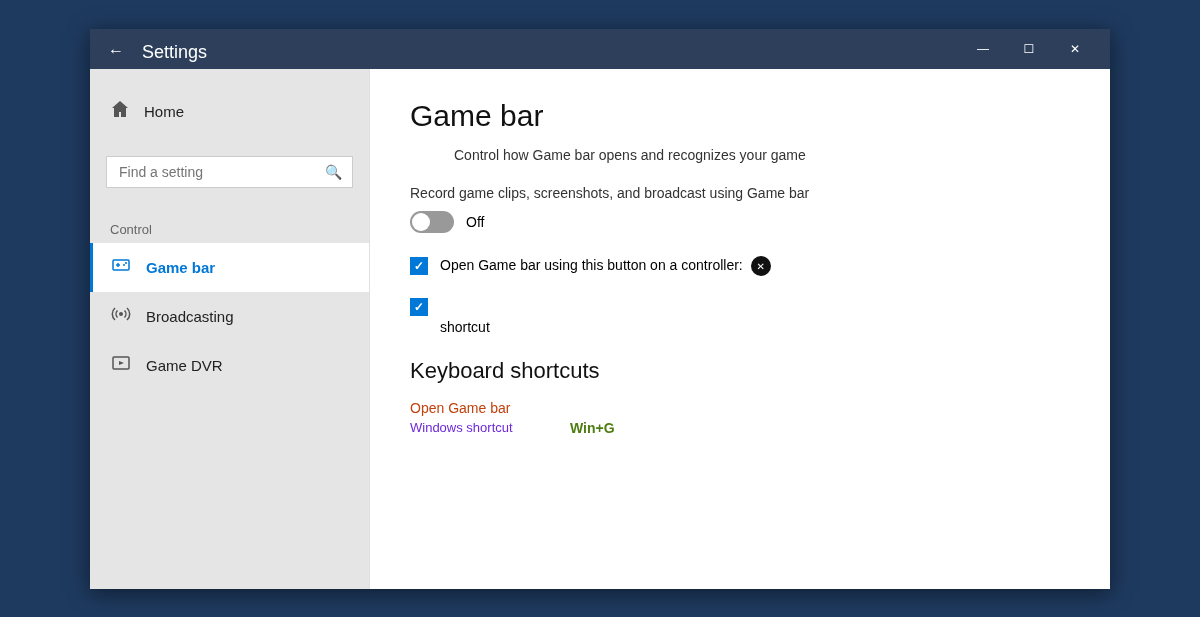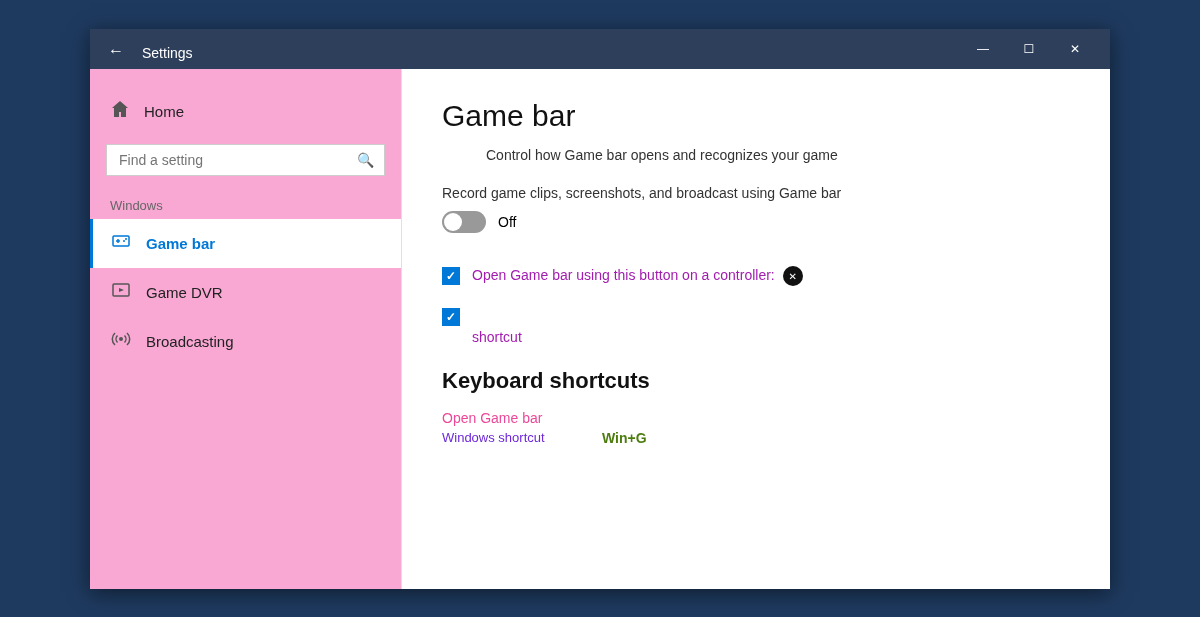--- a/index.html
+++ b/index.html
@@ -32,21 +32,21 @@
       color: #fff;
       font-size: 16px;
       cursor: pointer;
       margin-right: 12px;
       background: none;
       border: none;
       padding: 4px 6px;
     }
     .titlebar-title {
       color: #fff;
-      font-size: 14px;
+      font-size: 18px;
       font-weight: 400;
       margin-top: 8px;
     }
     .titlebar-controls {
       margin-left: auto;
       display: flex;
       gap: 0;
     }
     .titlebar-btn {
       background: none;
@@ -59,22 +59,22 @@
       justify-content: center;
       cursor: pointer;
       font-size: 12px;
     }
     .content {
       display: flex;
       flex: 1;
       overflow: hidden;
     }
     .sidebar {
-      width: 312px;
-      background: #f9a8d4;
+      width: 280px;
+      background: #e5e5e5;
       padding: 20px 0;
       flex-shrink: 0;
       overflow-y: auto;
       border-right: 1px solid #e0e0e0;
     }
     .sidebar-home {
       display: flex;
       align-items: center;
       gap: 14px;
       padding: 10px 20px;
@@ -82,21 +82,21 @@
     }
     .sidebar-home-icon {
       font-size: 18px;
       color: #555;
     }
     .sidebar-home-label {
       font-size: 15px;
       color: #222;
     }
     .search-box {
-      margin: 10px 16px;
+      margin: 22px 16px;
       position: relative;
     }
     .search-box input {
       width: 100%;
       padding: 7px 36px 7px 12px;
       border: 1px solid #ccc;
       background: #fff;
       font-size: 14px;
       color: #333;
       outline: none;
@@ -155,21 +155,21 @@
       color: #111;
       margin-bottom: 14px;
     }
     .description {
       font-size: 14px;
       color: #333;
       margin-bottom: 22px;
       margin-left: 44px;
     }
     .setting-row {
-      margin-bottom: 32px;
+      margin-bottom: 22px;
     }
     .setting-desc {
       font-size: 14px;
       color: #333;
       margin-bottom: 10px;
     }
     .toggle-row {
       display: flex;
       align-items: center;
       gap: 12px;
@@ -220,21 +220,21 @@
       margin-top: 2px;
       cursor: pointer;
     }
     .checkbox-check {
       color: #fff;
       font-size: 12px;
       font-weight: bold;
     }
     .checkbox-text {
       font-size: 14px;
-      color: #a21caf;
+      color: #000000;
       line-height: 1.5;
     }
     .xbox-icon {
       display: inline-block;
       width: 20px;
       height: 20px;
       background: #111;
       border-radius: 50%;
       margin-left: 4px;
       vertical-align: middle;
@@ -244,31 +244,31 @@
       content: '✕';
       color: #fff;
       font-size: 10px;
       position: absolute;
       top: 50%;
       left: 50%;
       transform: translate(-50%, -50%);
     }
     .section-heading {
       font-size: 22px;
-      font-weight: 700;
+      font-weight: 400;
       color: #111;
       margin-bottom: 16px;
       margin-top: 8px;
     }
     .shortcut-row {
       margin-bottom: 8px;
     }
     .shortcut-title {
       font-size: 14px;
-      color: #ec4899;
+      color: #c2410c;
       margin-bottom: 4px;
     }
     .shortcut-table {
       display: flex;
       align-items: center;
       gap: 0;
     }
     .shortcut-key-label {
       font-size: 13px;
       color: #6d28d9;
@@ -312,56 +312,56 @@
             </svg>
         </span>
         <span class="sidebar-home-label">Home</span>
       </div>
 
       <div class="search-box">
         <input type="text" placeholder="Find a setting" style="">
         <span class="search-icon">🔍</span>
       </div>
 
-      <div class="section-label">Windows</div>
+      <div class="section-label">Control</div>
 
       <div class="nav-item active">
         <span class="nav-icon">
           <svg class="icon-svg" viewBox="0 0 20 20">
               <rect x="2" y="5" width="16" height="10" rx="1" fill="none" stroke="currentColor" stroke-width="1.5"></rect>
               <line x1="7" y1="8" x2="7" y2="12" stroke="currentColor" stroke-width="1.5"></line>
               <line x1="5" y1="10" x2="9" y2="10" stroke="currentColor" stroke-width="1.5"></line>
               <circle cx="13" cy="10" r="1" fill="currentColor"></circle>
               <circle cx="15" cy="8" r="1" fill="currentColor"></circle>
             </svg>
         </span>
         <span class="nav-label">Game bar</span>
       </div>
 
       <div class="nav-item">
         <span class="nav-icon">
           <svg class="icon-svg" viewBox="0 0 20 20">
-              <rect x="2" y="4" width="16" height="12" rx="1" fill="none" stroke="currentColor" stroke-width="1.5"></rect>
-              <polyline points="8,8 13,10 8,12" fill="currentColor"></polyline>
-            </svg>
-        </span>
-        <span class="nav-label">Game DVR</span>
-      </div>
-
-      <div class="nav-item">
-        <span class="nav-icon">
-          <svg class="icon-svg" viewBox="0 0 20 20">
               <circle cx="10" cy="10" r="2" fill="currentColor"></circle>
               <path d="M6.5 13.5a5 5 0 0 1 0-7" fill="none" stroke="currentColor" stroke-width="1.5"></path>
               <path d="M13.5 6.5a5 5 0 0 1 0 7" fill="none" stroke="currentColor" stroke-width="1.5"></path>
               <path d="M4 16a8 8 0 0 1 0-12" fill="none" stroke="currentColor" stroke-width="1.5"></path>
               <path d="M16 4a8 8 0 0 1 0 12" fill="none" stroke="currentColor" stroke-width="1.5"></path>
             </svg>
         </span>
         <span class="nav-label">Broadcasting</span>
+      </div>
+
+      <div class="nav-item">
+        <span class="nav-icon">
+          <svg class="icon-svg" viewBox="0 0 20 20">
+              <rect x="2" y="4" width="16" height="12" rx="1" fill="none" stroke="currentColor" stroke-width="1.5"></rect>
+              <polyline points="8,8 13,10 8,12" fill="currentColor"></polyline>
+            </svg>
+        </span>
+        <span class="nav-label">Game DVR</span>
       </div>
 
     </div>
 
     <div class="main">
       <h1 class="page-title">Game bar</h1>
       <p class="description">Control how Game bar opens and recognizes your game</p>
 
       <div class="setting-row">
         <p class="setting-desc">Record game clips, screenshots, and broadcast using Game bar</p>

